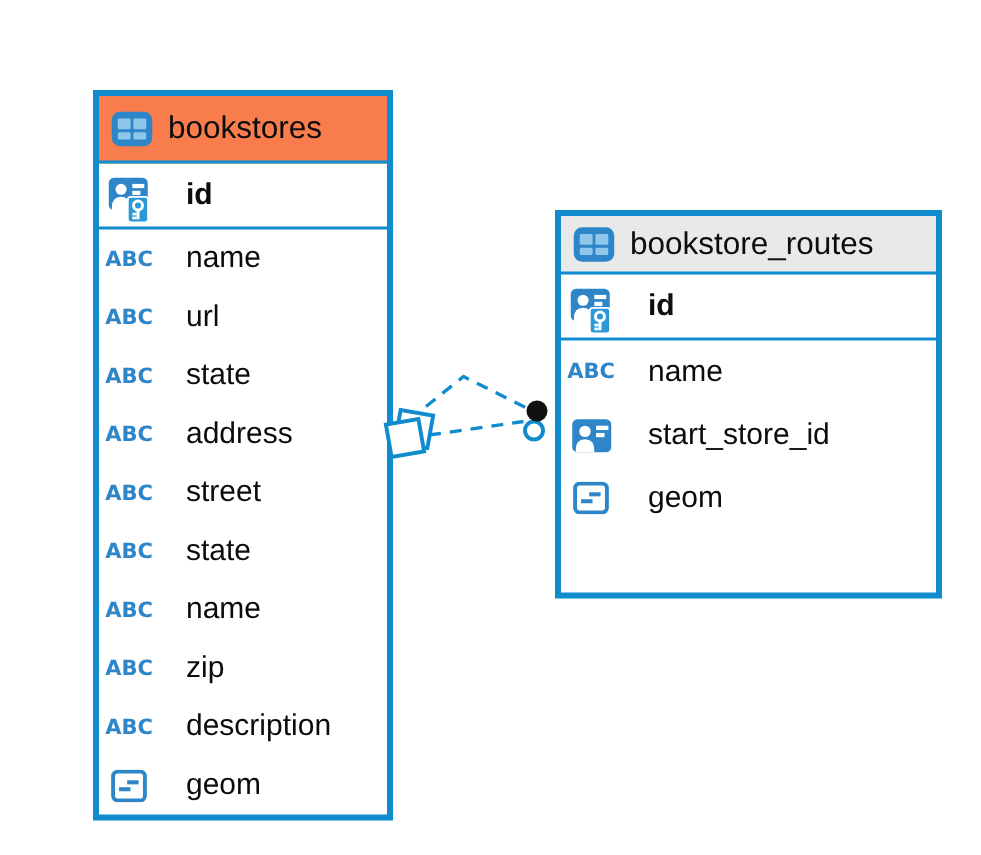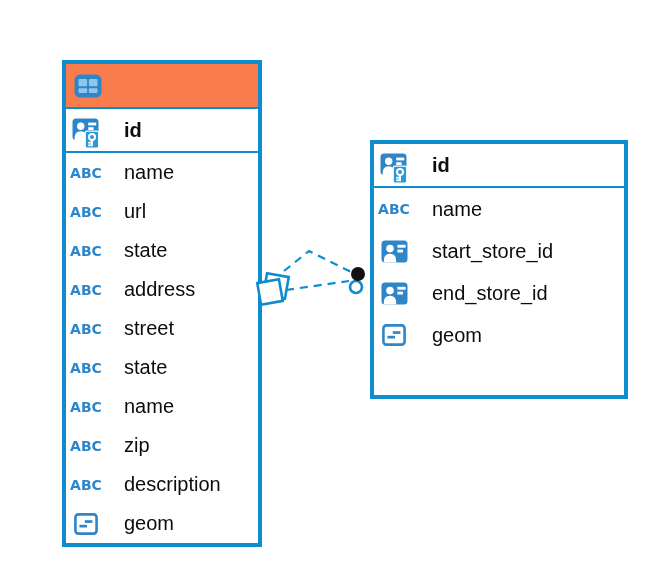--- a/index.html
+++ b/index.html
@@ -58,20 +58,21 @@
     <div class="thead">
       <span class="icn">
         <svg width="28" height="24" viewBox="0 0 28 24">
           <rect x="0.5" y="0.5" width="27" height="23" rx="5.5" fill="#2e86c9"></rect>
           <rect x="4.5" y="5" width="8.6" height="7.2" rx="1" fill="#8ec7ea"></rect>
           <rect x="14.9" y="5" width="8.6" height="7.2" rx="1" fill="#8ec7ea"></rect>
           <rect x="4.5" y="14.2" width="8.6" height="4.8" rx="1" fill="#8ec7ea"></rect>
           <rect x="14.9" y="14.2" width="8.6" height="4.8" rx="1" fill="#8ec7ea"></rect>
         </svg>
       </span>
+      <span>bookstores</span>
     </div>
 
     <div class="row row-id">
       <span class="icn">
         <svg width="29" height="31" viewBox="0 0 29 31" style="margin-top:7px;">
           <rect x="0.5" y="0.5" width="26" height="21.5" rx="3.5" fill="#2e86c9"></rect>
           <circle cx="8.7" cy="8.2" r="3.7" fill="#ffffff"></circle>
           <path d="M2.6 20.2 Q2.6 13.2 8.7 13.2 Q14.8 13.2 14.8 20.2 L14.8 22 L2.6 22 Z" fill="#ffffff"></path>
           <rect x="16.2" y="4.6" width="8" height="2.8" fill="#ffffff"></rect>
           <rect x="16.2" y="9.2" width="5.4" height="2.8" fill="#ffffff"></rect>
@@ -127,20 +128,32 @@
           <rect x="1.4" y="1.4" width="21.2" height="19.2" rx="3" fill="none" stroke="#2e86c9" stroke-width="2.6"></rect>
           <rect x="10.8" y="7.2" width="7.6" height="2.7" fill="#2e86c9"></rect>
           <rect x="5.4" y="11.8" width="7.6" height="2.7" fill="#2e86c9"></rect>
         </svg>
       </span>
       <span>geom</span>
     </div>
   </div>
 
   <div class="er-table t-routes">
+    <div class="thead">
+      <span class="icn">
+        <svg width="28" height="24" viewBox="0 0 28 24">
+          <rect x="0.5" y="0.5" width="27" height="23" rx="5.5" fill="#2e86c9"></rect>
+          <rect x="4.5" y="5" width="8.6" height="7.2" rx="1" fill="#8ec7ea"></rect>
+          <rect x="14.9" y="5" width="8.6" height="7.2" rx="1" fill="#8ec7ea"></rect>
+          <rect x="4.5" y="14.2" width="8.6" height="4.8" rx="1" fill="#8ec7ea"></rect>
+          <rect x="14.9" y="14.2" width="8.6" height="4.8" rx="1" fill="#8ec7ea"></rect>
+        </svg>
+      </span>
+      <span>bookstore_routes</span>
+    </div>
 
     <div class="row row-id">
       <span class="icn">
         <svg width="29" height="31" viewBox="0 0 29 31" style="margin-top:7px;">
           <rect x="0.5" y="0.5" width="26" height="21.5" rx="3.5" fill="#2e86c9"></rect>
           <circle cx="8.7" cy="8.2" r="3.7" fill="#ffffff"></circle>
           <path d="M2.6 20.2 Q2.6 13.2 8.7 13.2 Q14.8 13.2 14.8 20.2 L14.8 22 L2.6 22 Z" fill="#ffffff"></path>
           <rect x="16.2" y="4.6" width="8" height="2.8" fill="#ffffff"></rect>
           <rect x="16.2" y="9.2" width="5.4" height="2.8" fill="#ffffff"></rect>
           <rect x="13.2" y="13.2" width="13.5" height="17" rx="2" fill="#2b98d8" stroke="#ffffff" stroke-width="1.2"></rect>
@@ -164,32 +177,20 @@
           <circle cx="9" cy="8.6" r="3.8" fill="#ffffff"></circle>
           <path d="M2.8 21 Q2.8 13.8 9 13.8 Q15.2 13.8 15.2 21 L15.2 22.5 L2.8 22.5 Z" fill="#ffffff"></path>
           <rect x="16.4" y="4.8" width="8.2" height="2.9" fill="#ffffff"></rect>
           <rect x="16.4" y="9.6" width="5.6" height="2.9" fill="#ffffff"></rect>
         </svg>
       </span>
       <span>start_store_id</span>
     </div>
     <div class="row">
       <span class="icn">
-        <svg width="27" height="23" viewBox="0 0 27 23">
-          <rect x="0.5" y="0.5" width="26" height="22" rx="3.5" fill="#2e86c9"></rect>
-          <circle cx="9" cy="8.6" r="3.8" fill="#ffffff"></circle>
-          <path d="M2.8 21 Q2.8 13.8 9 13.8 Q15.2 13.8 15.2 21 L15.2 22.5 L2.8 22.5 Z" fill="#ffffff"></path>
-          <rect x="16.4" y="4.8" width="8.2" height="2.9" fill="#ffffff"></rect>
-          <rect x="16.4" y="9.6" width="5.6" height="2.9" fill="#ffffff"></rect>
-        </svg>
-      </span>
-      <span>end_store_id</span>
-    </div>
-    <div class="row">
-      <span class="icn">
         <svg width="24" height="22" viewBox="0 0 24 22">
           <rect x="1.4" y="1.4" width="21.2" height="19.2" rx="3" fill="none" stroke="#2e86c9" stroke-width="2.6"></rect>
           <rect x="10.8" y="7.2" width="7.6" height="2.7" fill="#2e86c9"></rect>
           <rect x="5.4" y="11.8" width="7.6" height="2.7" fill="#2e86c9"></rect>
         </svg>
       </span>
       <span>geom</span>
     </div>
   </div>
 

